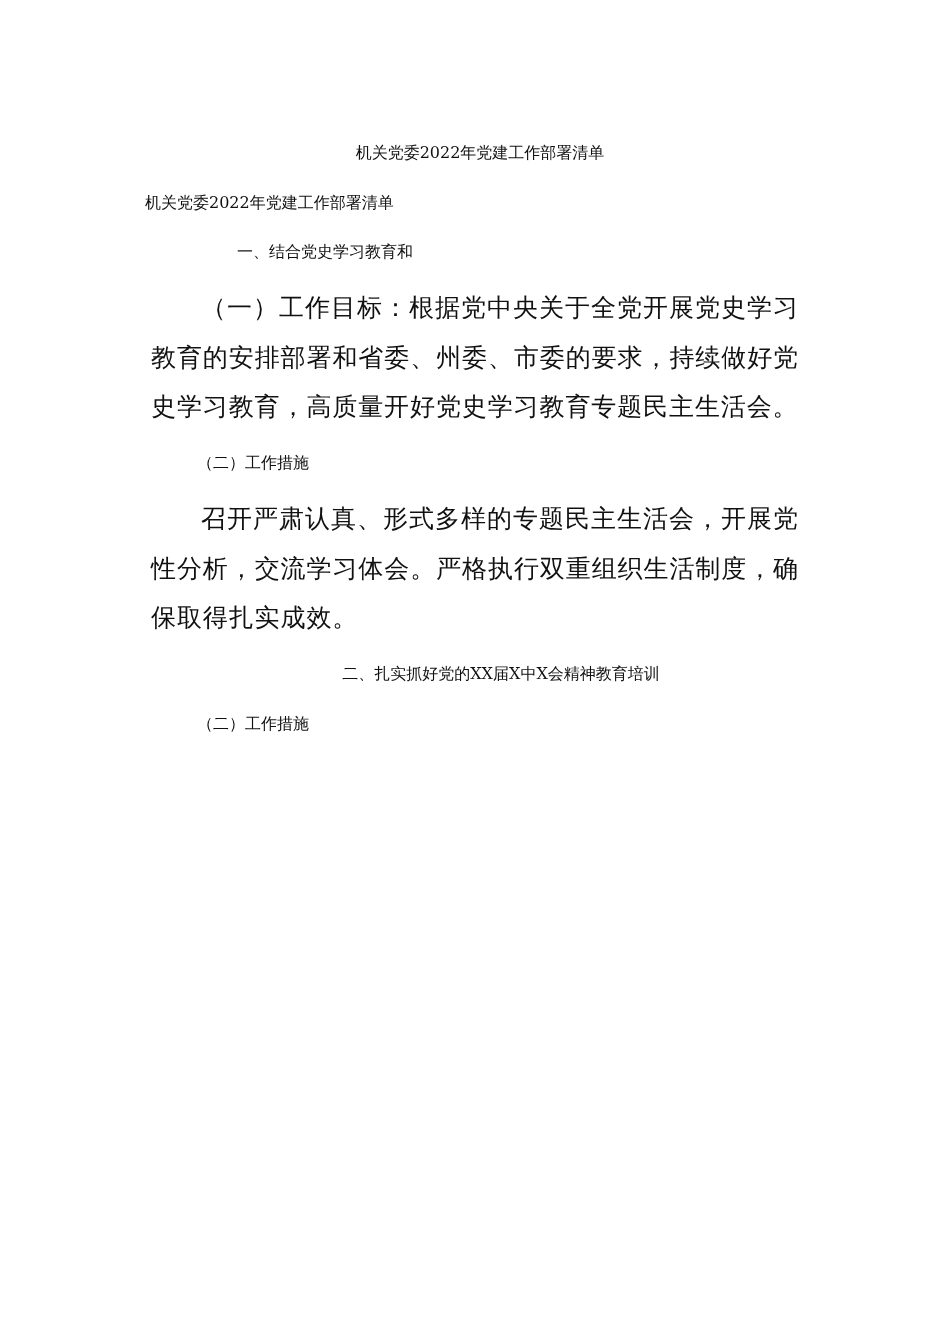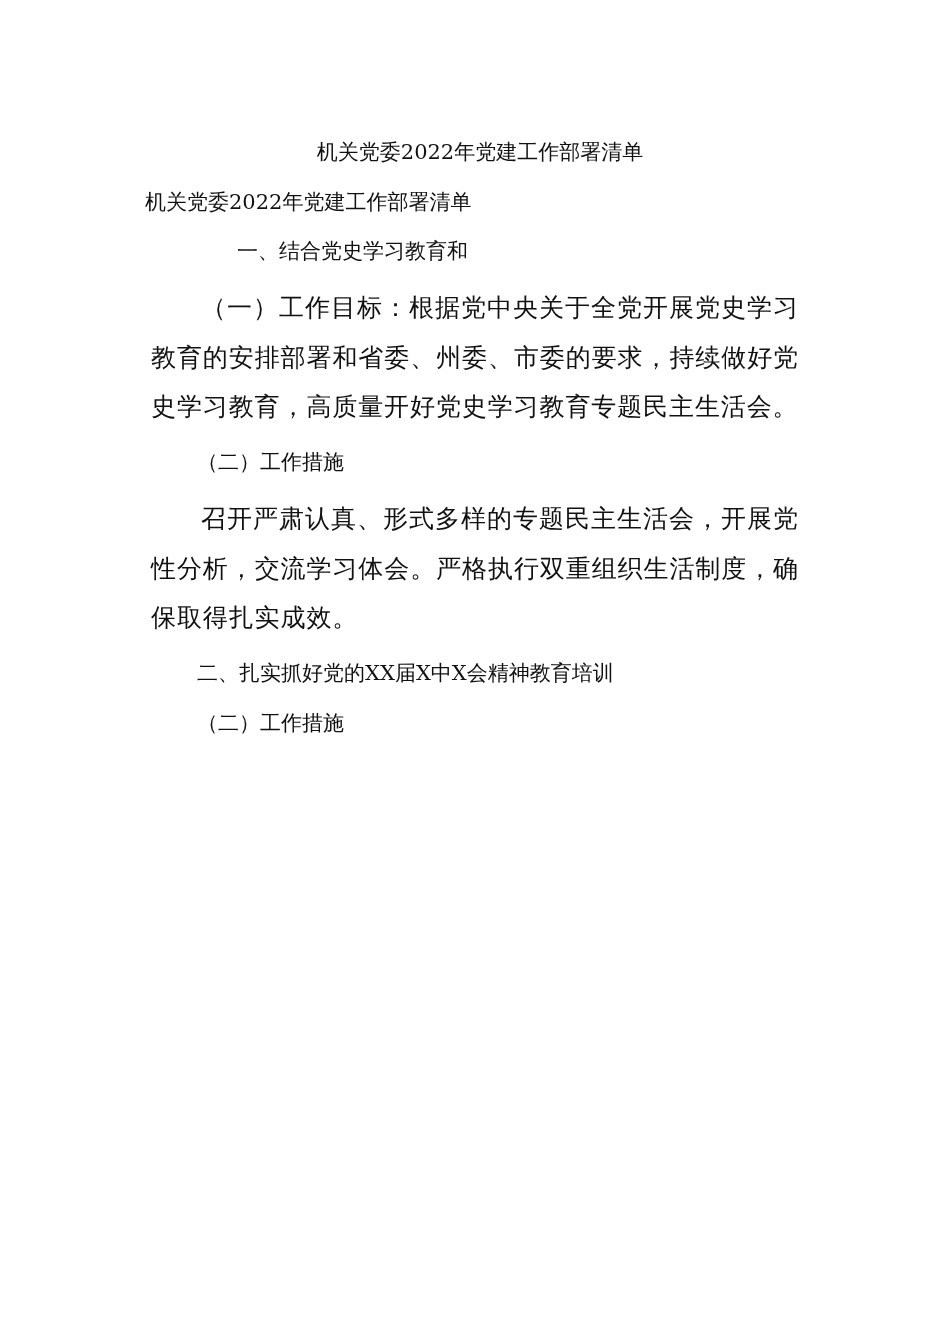--- a/index.html
+++ b/index.html
@@ -15,21 +15,21 @@
       font-family: "DejaVu Serif", "Liberation Serif", serif;
       color: #111111;
     }
     .page {
       position: absolute;
       left: 145px;
       top: 128px;
       width: 660px;
     }
     .line {
-      font-size: 21px;
+      font-size: 16px;
       line-height: 49.7px;
       height: 49.7px;
       white-space: nowrap;
       letter-spacing: 0.9px;
     }
     .para {
       font-size: 25px;
       line-height: 49.7px;
       text-align: justify;
       text-align-last: left;
@@ -45,20 +45,21 @@
     .title-left {
       letter-spacing: 0;
     }
     .h1 {
       padding-left: 92px;
       letter-spacing: 0;
     }
     .h1b {
       padding-left: 52px;
       letter-spacing: 0;
+      text-align: center;
     }
     .h2 {
       padding-left: 52px;
       letter-spacing: 0;
     }
   </style>
 </head>
 <body>
 
 <div class="page">

